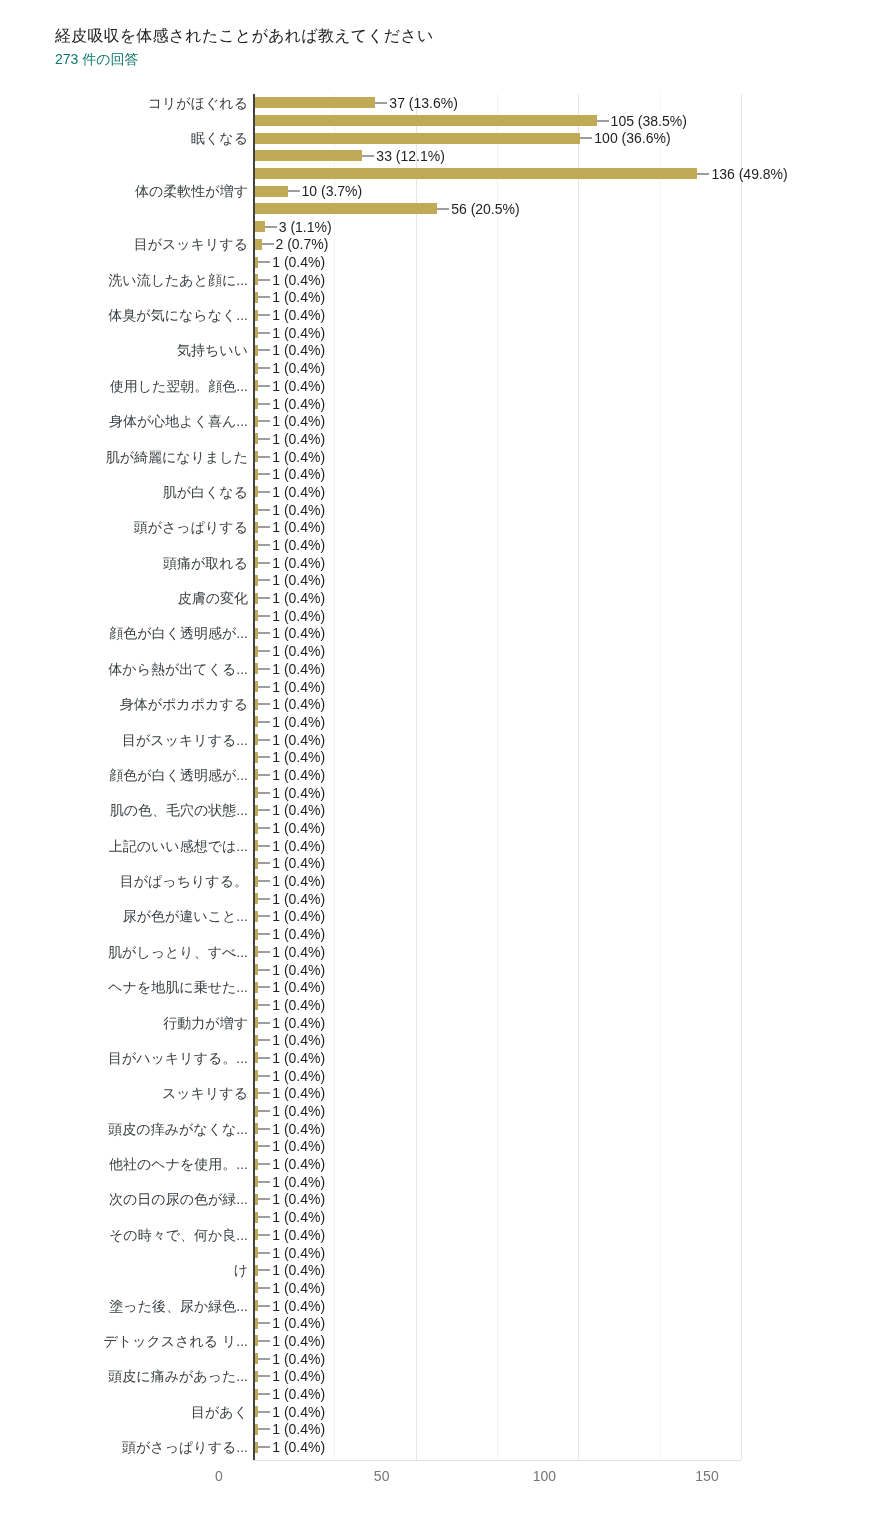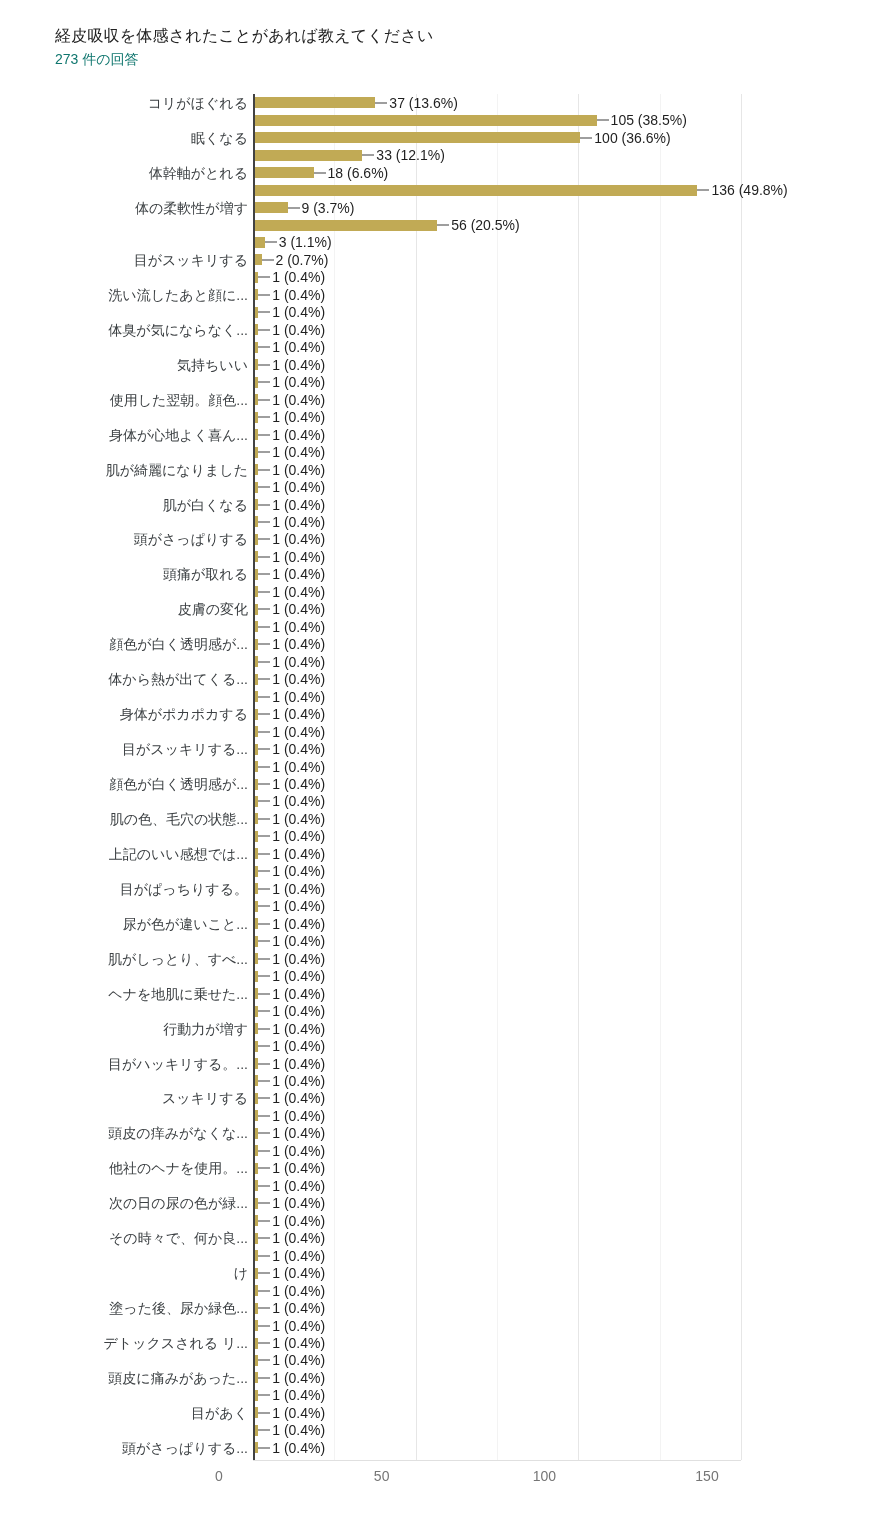--- a/index.html
+++ b/index.html
@@ -76,35 +76,29 @@
           <div class="bar" style="width: 325.333px; background: rgb(193, 170, 85);"></div>
           <div class="connector"></div>
           <span class="bar-value">100 (36.6%)</span>
         </div>
         <div class="bar-row">
           <div class="bar" style="width: 107.36px; background: rgb(193, 170, 85);"></div>
           <div class="connector"></div>
           <span class="bar-value">33 (12.1%)</span>
         </div>
         <div class="bar-row">
-          <span class="cat-label">体幹軸がとれる</span>
-          <div class="bar" style="width: 58.56px; background: rgb(193, 170, 85);"></div>
-          <div class="connector"></div>
-          <span class="bar-value">18 (6.6%)</span>
-        </div>
-        <div class="bar-row">
           <div class="bar" style="width: 442.453px; background: rgb(193, 170, 85);"></div>
           <div class="connector"></div>
           <span class="bar-value">136 (49.8%)</span>
         </div>
         <div class="bar-row">
           <span class="cat-label">体の柔軟性が増す</span>
           <div class="bar" style="width: 32.5333px; background: rgb(193, 170, 85);"></div>
           <div class="connector"></div>
-          <span class="bar-value">9 (3.7%)</span>
+          <span class="bar-value">10 (3.7%)</span>
         </div>
         <div class="bar-row">
           <div class="bar" style="width: 182.187px; background: rgb(193, 170, 85);"></div>
           <div class="connector"></div>
           <span class="bar-value">56 (20.5%)</span>
         </div>
         <div class="bar-row">
           <div class="bar" style="width: 9.76px; background: rgb(193, 170, 85);"></div>
           <div class="connector"></div>
           <span class="bar-value">3 (1.1%)</span>

